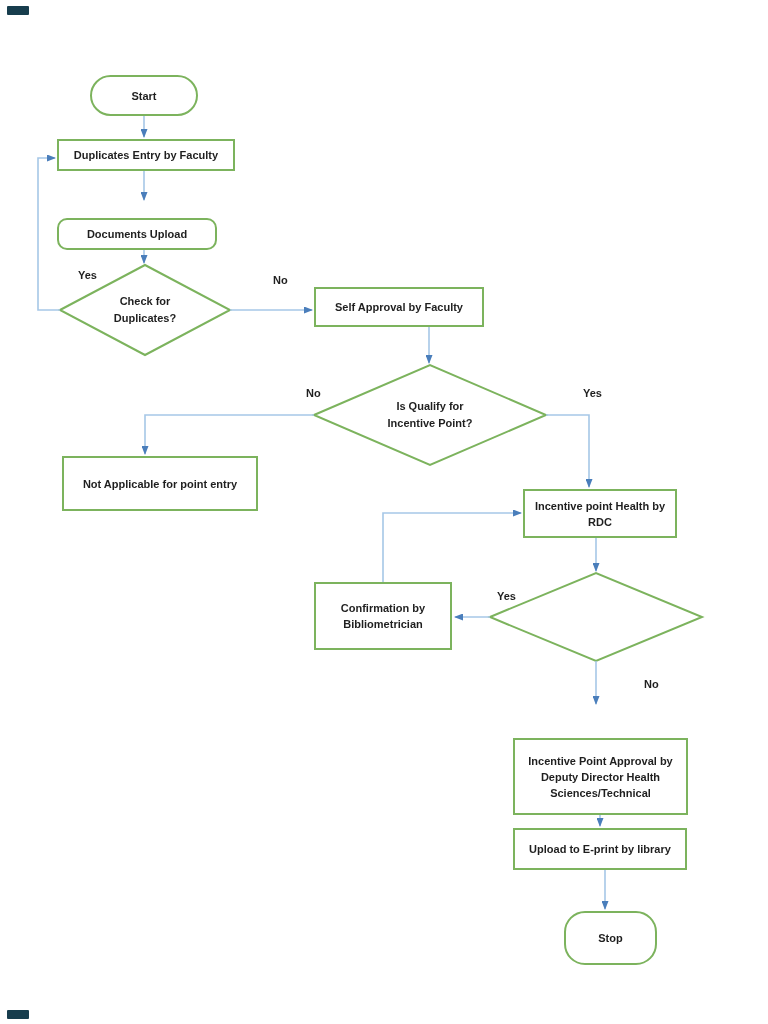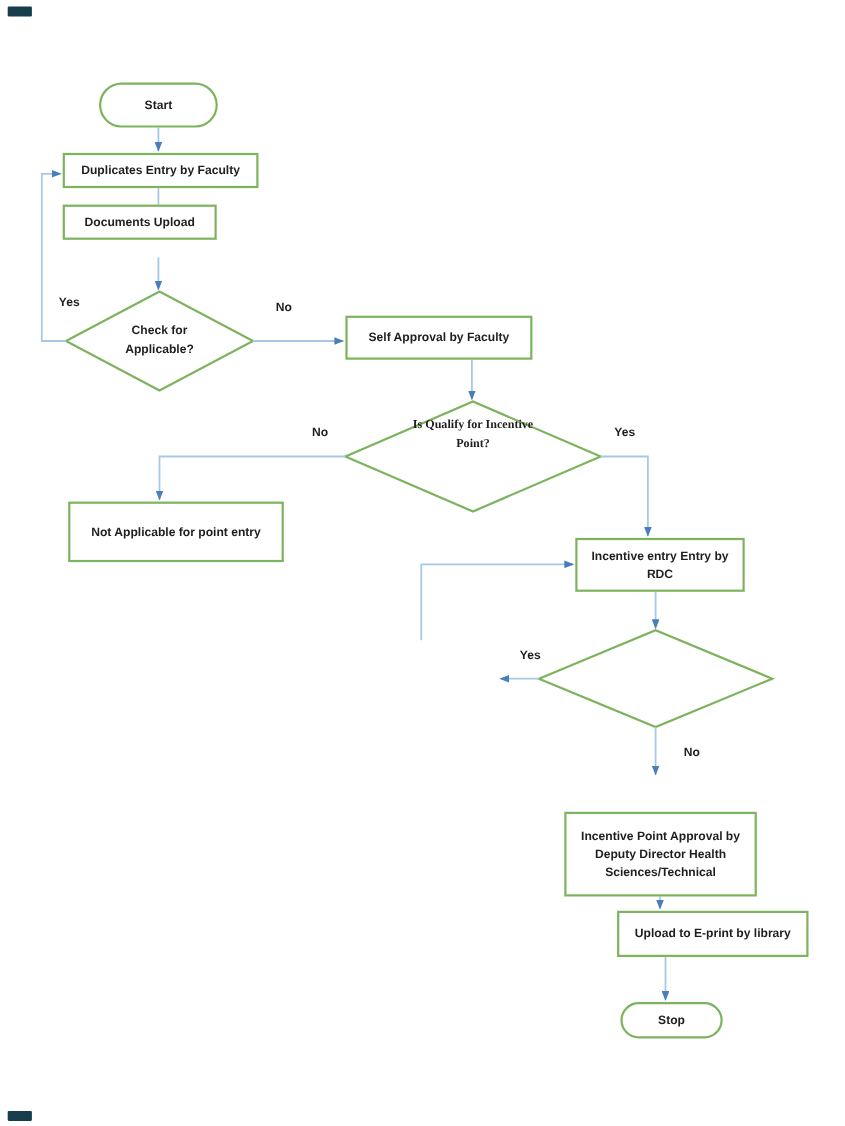--- a/index.html
+++ b/index.html
@@ -56,22 +56,22 @@
     font-weight: bold;
     line-height: 17px;
     text-align: center;
   }
   .edge-label {
     position: absolute;
     color: #1f1f1f;
     font-size: 11px;
     font-weight: bold;
     line-height: 14px;
-    text-align: center;
     width: 30px;
+    margin-left: 30px;
   }
   .corner-mark {
     position: absolute;
     width: 22px;
     height: 9px;
     background: #173d4d;
     border-radius: 1px;
   }
 </style>
 </head>
@@ -103,38 +103,39 @@
     <polyline class="edge" points="383,582 383,513 521,513" marker-end="url(#arrow)"></polyline>
     <polyline class="edge" points="596,661 596,704" marker-end="url(#arrow)"></polyline>
     <polyline class="edge" points="600,783 600,826" marker-end="url(#arrow)"></polyline>
     <polyline class="edge" points="605,870 605,909" marker-end="url(#arrow)"></polyline>
   </svg>
 
   <div class="node terminator" style="left:90px; top:75px; width:108px; height:41px;">Start</div>
 
   <div class="node" style="left:57px; top:139px; width:178px; height:32px;">Duplicates Entry by Faculty</div>
 
-  <div class="node" style="left:57px; top:186px; width:140px; height:32px;">Documents Upload</div>
+  <div class="node" style="left:57px; top:218px; width:160px; height:32px;border-radius:10px;">Documents Upload</div>
 
   <div class="node" style="left:314px; top:287px; width:170px; height:40px;">Self Approval by Faculty</div>
 
   <div class="node" style="left:62px; top:456px; width:196px; height:55px;">Not Applicable for point entry</div>
 
-  <div class="node" style="left:523px; top:489px; width:154px; height:49px;">Incentive entry Entry by RDC</div>
+  <div class="node" style="left:523px; top:489px; width:154px; height:49px;">Incentive point Health by RDC</div>
 
+  <div class="node" style="left:314px; top:582px; width:138px; height:68px;">Confirmation by Bibliometrician</div>
 
   <div class="node" style="left:513px; top:738px; width:175px; height:77px;">Incentive Point Approval by Deputy Director Health Sciences/Technical</div>
 
-  <div class="node" style="left:513px; top:828px; width:174px; height:42px;margin-left:48px;">Upload to E-print by library</div>
+  <div class="node" style="left:513px; top:828px; width:174px; height:42px;">Upload to E-print by library</div>
 
-  <div class="node terminator" style="left:564px; top:911px; width:93px; height:33px;">Stop</div>
+  <div class="node terminator" style="left:564px; top:911px; width:93px; height:54px;">Stop</div>
 
-  <div class="diamond-label" style="left:97px; top:293px; width:96px;">Check for Applicable?</div>
+  <div class="diamond-label" style="left:97px; top:293px; width:96px;">Check for Duplicates?</div>
 
-  <div class="diamond-label" style="left:375px; top:378px; width:110px;font-family:Liberation Serif, serif;">Is Qualify for Incentive Point?</div>
+  <div class="diamond-label" style="left:375px; top:398px; width:110px;">Is Qualify for Incentive Point?</div>
 
 
   <div class="edge-label" style="left:48px; top:268px;">Yes</div>
 
   <div class="edge-label" style="left:243px; top:273px;">No</div>
 
   <div class="edge-label" style="left:276px; top:386px;">No</div>
 
   <div class="edge-label" style="left:553px; top:386px;">Yes</div>
 

